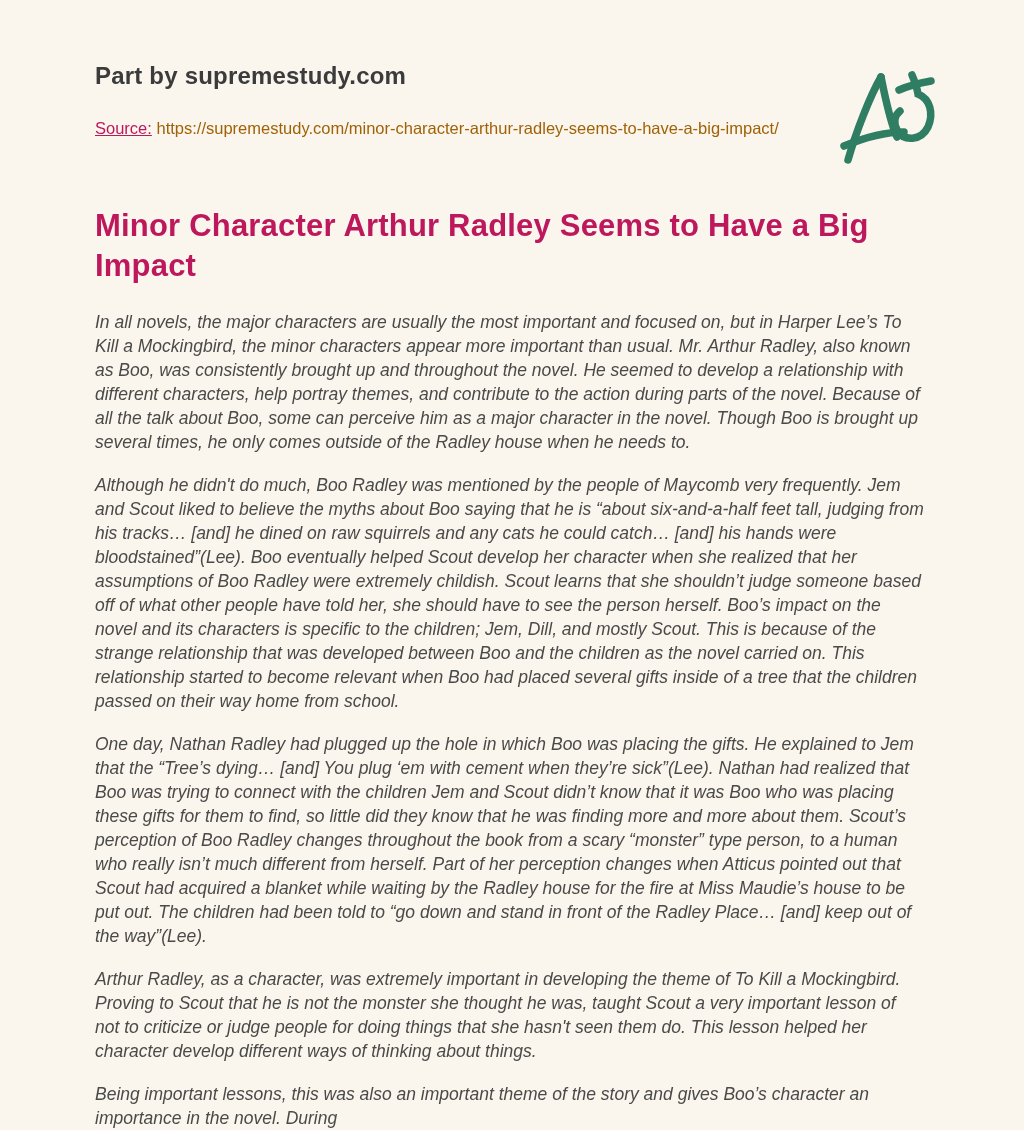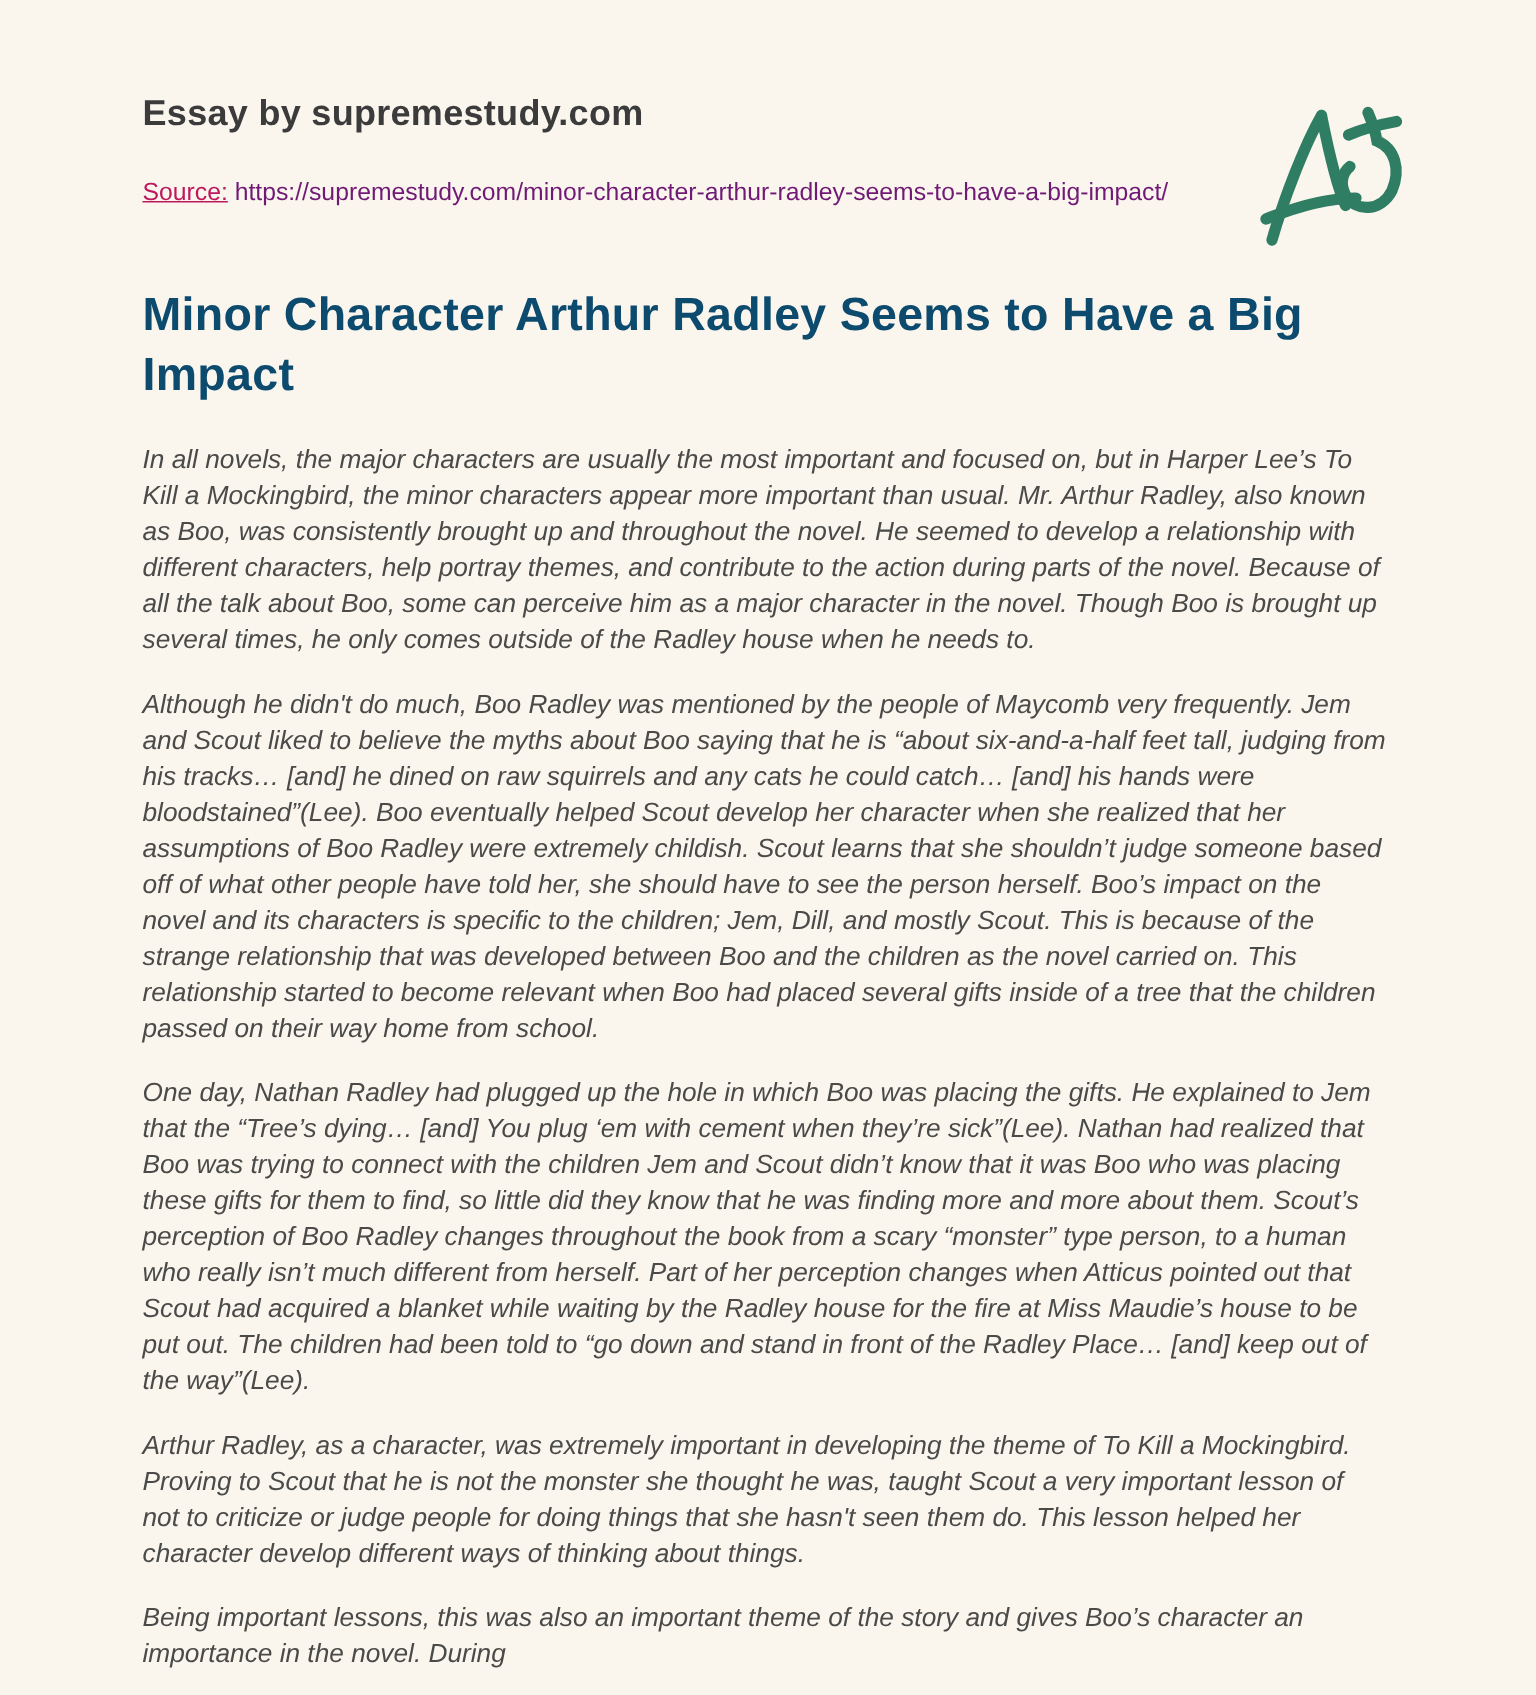--- a/index.html
+++ b/index.html
@@ -26,58 +26,58 @@
     margin-top: 24px;
     width: 700px;
     font-size: 16.5px;
     line-height: 28px;
   }
   .source-label {
     color: #be185d;
     text-decoration: underline;
   }
   .source-link {
-    color: #701a75;
+    color: #a16207;
     text-decoration: none;
     word-break: break-all;
   }
   .brand-logo {
     position: absolute;
     top: 68px;
     right: 86px;
     width: 100px;
     height: 100px;
   }
   .essay-title {
-    margin-top: 48px;
+    margin-top: 64px;
     font-size: 31px;
     line-height: 40px;
     font-weight: 600;
-    color: #0c4a6e;
+    color: #be185d;
     letter-spacing: 0.2px;
     width: 830px;
   }
   .essay-body {
     margin-top: 24px;
     width: 829px;
     font-size: 17.5px;
     line-height: 24px;
     color: #4A4A48;
   }
   .essay-body p {
     margin-bottom: 19px;
     font-style: italic;
   }
 </style>
 </head>
 <body>
 
 <div class="page">
 
-  <div class="header-title">Essay by supremestudy.com</div>
+  <div class="header-title">Part by supremestudy.com</div>
 
   <div class="source-block">
     <span class="source-label">Source:</span>
     <a href="#" class="source-link">https://supremestudy.com/minor-character-arthur-radley-seems-to-have-a-big-impact/</a>
   </div>
 
   <div class="brand-logo">
     <svg viewBox="0 0 100 100" width="100" height="100" fill="none" stroke="#2F7D62" stroke-width="7.5" stroke-linecap="round">
 
       <path d="M10 92 C 18 64, 32 28, 43 9"></path>

